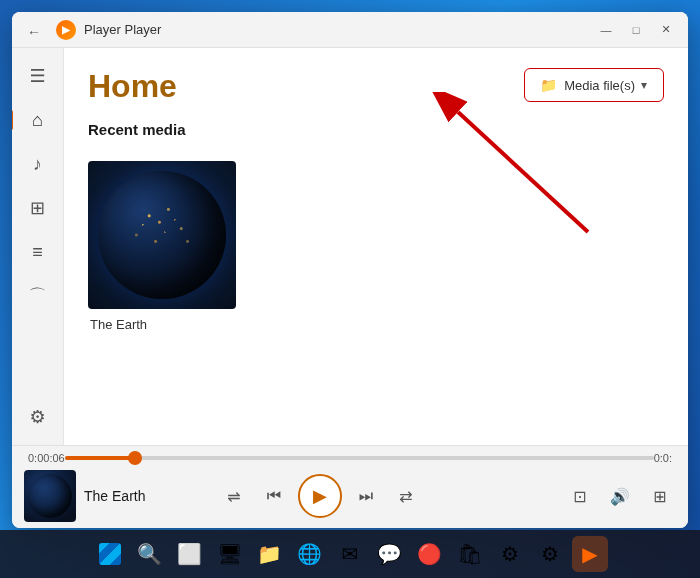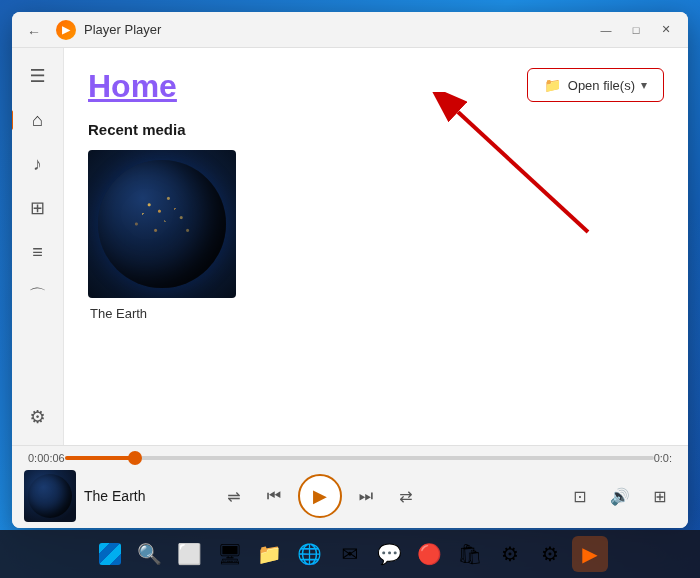--- a/index.html
+++ b/index.html
@@ -145,22 +145,21 @@
     }
     .page-header {
       padding: 20px 24px 0;
       display: flex;
       align-items: flex-start;
       justify-content: space-between;
     }
     .page-title {
       font-size: 32px;
       font-weight: 700;
-      color: #8b5cf6;
-      text-decoration: underline;
+      color: #a16207;
     }
     .open-files-btn {
       display: flex;
       align-items: center;
       gap: 6px;
       padding: 8px 16px;
       border: 1.5px solid #d00000;
       border-radius: 6px;
       background: white;
       cursor: pointer;
@@ -172,21 +171,21 @@
       color: #555; font-size: 12px;
     }
 
     .recent-section {
       padding: 16px 24px;
     }
     .recent-label {
       font-size: 15px;
       font-weight: 600;
       color: #1a1a1a;
-      margin-bottom: 12px;
+      margin-bottom: 23px;
     }
     .media-thumb {
       width: 148px;
       cursor: pointer;
     }
     .media-thumb-img {
       width: 148px;
       height: 148px;
       border-radius: 4px;
       background: radial-gradient(circle at 50% 45%, #1a3a6e 0%, #0d1f3c 50%, #050d1a 100%);
@@ -358,21 +357,21 @@
       <div class="sidebar-item">≡</div>
       <div class="sidebar-item">⌒</div>
       <div class="sidebar-item" style="margin-top:auto;margin-bottom:8px;">⚙</div>
     </div>
 
     <div class="main-page">
       <div class="page-header">
         <h1 class="page-title">Home</h1>
         <button class="open-files-btn">
           <span style="font-size:14px;">📁</span>
-          <span>Open file(s)</span>
+          <span>Media file(s)</span>
           <span class="open-files-chevron">▾</span>
         </button>
       </div>
 
       <div class="recent-section">
         <div class="recent-label">Recent media</div>
         <div class="media-thumb">
           <div class="media-thumb-img">
             <div class="earth-sphere"></div>
           </div>

